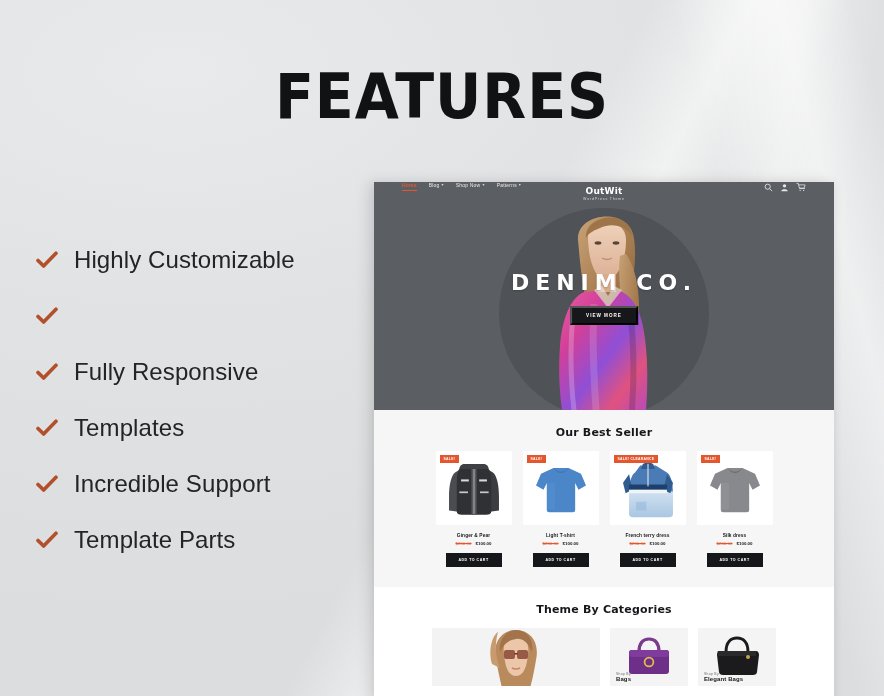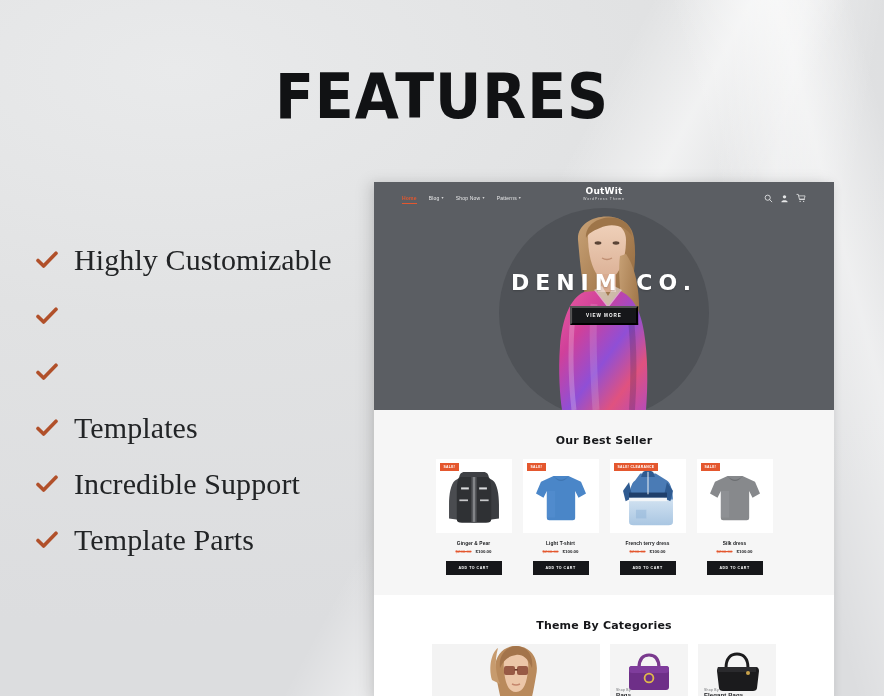--- a/index.html
+++ b/index.html
@@ -52,23 +52,23 @@
     height: 56px;
   }
   .check-icon {
     width: 26px; height: 26px;
     flex: 0 0 26px;
     display: flex; align-items: center; justify-content: center;
     margin-right: 14px;
   }
   .check-icon svg { display:block; }
   .feature-label {
-    font-size: 30px;
+    font-size: 24px;
     color: #222426;
-    font-family: Liberation Serif, serif;
+    font-family: Liberation Sans, sans-serif;
     font-weight: 400;
     letter-spacing: .1px;
     white-space: nowrap;
   }
 
   
   .mockup {
     position: absolute;
     left: 374px; top: 182px;
     width: 460px; height: 520px;
@@ -89,21 +89,21 @@
     position: absolute;
     left: 50%; top: 26px;
     transform: translateX(-50%);
     width: 210px; height: 210px;
     border-radius: 50%;
     background: #4f5257;
   }
   
   .navbar {
     position: relative;
-    display: flex; align-items: center;
+    display: flex; align-items: flex-start;
     height: 32px;
     padding: 0 28px;
     z-index: 5;
     gap: 11px;
   }
   .nav-left { display: flex; align-items: center; gap: 12px; }
   .nav-item {
     font-size: 5px;
     color: #e8e9ea;
     letter-spacing: .2px;
@@ -170,21 +170,21 @@
     font-size: 4.6px;
     letter-spacing: 1px;
     padding: 5px 14px;
     z-index: 5;
     font-weight: 700;
   }
 
   
   .section {
     background: #f6f6f6;
-    padding: 24px 0 20px;
+    padding: 16px 0 20px;
   }
   .section.white { background: #fff; }
   .section-title {
     text-align: center;
     font-size: 11px;
     font-weight: 700;
     color: #16171a;
     letter-spacing: .2px;
     font-family: "DejaVu Sans", sans-serif;
     margin-bottom: 12px;
@@ -293,20 +293,21 @@
         </svg>
     </span>
   </div>
 
   <div class="feature-row">
     <span class="check-icon">
       <svg width="22" height="18" viewBox="0 0 22 18">
           <path d="M2 9.4 L7.6 15 L20 2.2" stroke="#b1502a" stroke-width="3.6" fill="none" stroke-linecap="round" stroke-linejoin="round"></path>
         </svg>
     </span>
+    <span class="feature-label">Fully Responsive</span>
   </div>
 
   <div class="feature-row">
     <span class="check-icon">
       <svg width="22" height="18" viewBox="0 0 22 18">
           <path d="M2 9.4 L7.6 15 L20 2.2" stroke="#b1502a" stroke-width="3.6" fill="none" stroke-linecap="round" stroke-linejoin="round"></path>
         </svg>
     </span>
     <span class="feature-label">Templates</span>
   </div>

